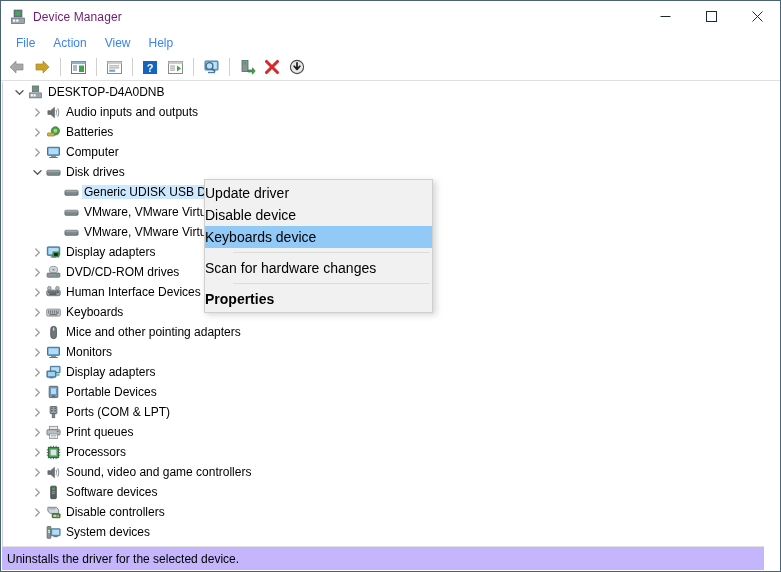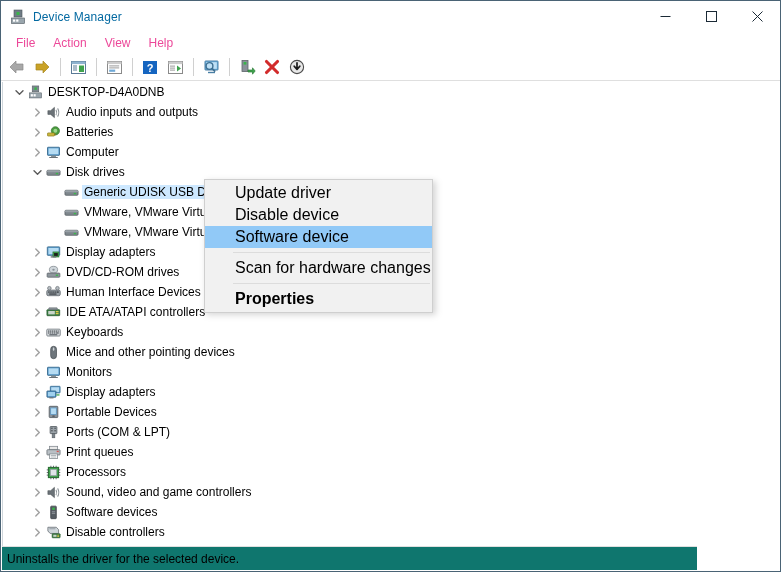--- a/index.html
+++ b/index.html
@@ -34,21 +34,21 @@
   }
   .title-icon {
     width: 16px;
     height: 16px;
     margin-left: 9px;
     margin-right: 7px;
     flex: 0 0 auto;
   }
   .title-text {
     font-size: 12px;
-    color: #0369a1;
+    color: #701a75;
     letter-spacing: 0.1px;
   }
   .win-buttons {
     position: absolute;
     right: 0; top: 0;
     height: 31px;
     display: flex;
   }
   .win-btn {
     width: 46px;
@@ -65,21 +65,21 @@
     width: 100%;
     height: 22px;
     background: #ffffff;
     display: flex;
     align-items: center;
     padding-left: 6px;
     box-sizing: border-box;
   }
   .menu-item {
     font-size: 12px;
-    color: #ec4899;
+    color: #3b82f6;
     padding: 2px 9px;
     cursor: default;
   }
 
   
   .toolbar {
     position: absolute;
     left: 0; top: 53px;
     width: 100%;
     height: 27px;
@@ -169,41 +169,40 @@
     width: 229px;
     background: #f1f1f1;
     border: 1px solid #cfcfcf;
     box-sizing: border-box;
     padding: 2px 0;
   }
   .ctx-item {
     height: 22px;
     display: flex;
     align-items: center;
-    padding-left: 30px;
-    font-size: 16px;
+    font-size: 14px;
     color: #000000;
     cursor: default;
   }
   .ctx-item.highlight { background: #91c9f7; }
   .ctx-item.bold { font-weight: bold; }
   .ctx-sep {
     height: 1px;
     background: #dcdcdc;
     margin: 4px 2px 4px 28px;
   }
 
   
   .statusbar {
     position: absolute;
     left: 1px;
     bottom: 1px;
-    width: 695px;
+    width: 762px;
     height: 24px;
-    background: #0f766e;
+    background: #c4b5fd;
     border-top: 1px solid #dfdfdf;
     box-sizing: border-box;
     display: flex;
     align-items: center;
   }
   .status-pane-1 {
     flex: 0 0 691px;
     font-size: 12px;
     color: #000000;
     padding-left: 5px;
@@ -515,37 +514,20 @@
           <span class="tlabel">Human Interface Devices</span>
         </div>
         <div class="row indent-1">
           <span class="twisty">
             <svg width="9" height="9" viewBox="0 0 9 9">
               <path d="M2.8 1 L6.3 4.5 L2.8 8" fill="none" stroke="#a0a0a0" stroke-width="1.4" stroke-linecap="round" stroke-linejoin="round"></path>
             </svg>
           </span>
           <span class="ticon">
             <svg width="15" height="15" viewBox="0 0 16 16">
-              <rect x="1" y="5" width="13.6" height="6.4" rx="0.6" fill="#3b7f44" stroke="#27592d" stroke-width="0.8"></rect>
-              <rect x="2.4" y="6.4" width="7" height="3.6" fill="#c9d4cb"></rect>
-              <rect x="10.4" y="6.4" width="3" height="1.4" fill="#e0c84a"></rect>
-              <rect x="10.4" y="8.4" width="3" height="1.4" fill="#e0c84a"></rect>
-              <rect x="3" y="3" width="9" height="2" rx="0.4" fill="#8e969c" stroke="#5f666c" stroke-width="0.6"></rect>
-            </svg>
-          </span>
-          <span class="tlabel">IDE ATA/ATAPI controllers</span>
-        </div>
-        <div class="row indent-1">
-          <span class="twisty">
-            <svg width="9" height="9" viewBox="0 0 9 9">
-              <path d="M2.8 1 L6.3 4.5 L2.8 8" fill="none" stroke="#a0a0a0" stroke-width="1.4" stroke-linecap="round" stroke-linejoin="round"></path>
-            </svg>
-          </span>
-          <span class="ticon">
-            <svg width="15" height="15" viewBox="0 0 16 16">
               <rect x="0.8" y="4.4" width="14.4" height="7.4" rx="1.1" fill="#d4d8db" stroke="#777e84" stroke-width="0.9"></rect>
               <rect x="2.2" y="5.8" width="1.5" height="1.4" fill="#5a6066"></rect>
               <rect x="4.3" y="5.8" width="1.5" height="1.4" fill="#5a6066"></rect>
               <rect x="6.4" y="5.8" width="1.5" height="1.4" fill="#5a6066"></rect>
               <rect x="8.5" y="5.8" width="1.5" height="1.4" fill="#5a6066"></rect>
               <rect x="10.6" y="5.8" width="1.5" height="1.4" fill="#5a6066"></rect>
               <rect x="12.7" y="5.8" width="0.9" height="1.4" fill="#5a6066"></rect>
               <rect x="2.2" y="7.8" width="1.5" height="1.4" fill="#5a6066"></rect>
               <rect x="4.3" y="7.8" width="1.5" height="1.4" fill="#5a6066"></rect>
               <rect x="6.4" y="7.8" width="1.5" height="1.4" fill="#5a6066"></rect>
@@ -562,21 +544,21 @@
               <path d="M2.8 1 L6.3 4.5 L2.8 8" fill="none" stroke="#a0a0a0" stroke-width="1.4" stroke-linecap="round" stroke-linejoin="round"></path>
             </svg>
           </span>
           <span class="ticon">
             <svg width="15" height="15" viewBox="0 0 16 16">
               <rect x="5" y="1.4" width="6.2" height="13.2" rx="3.1" fill="#6e767c" stroke="#4a5055" stroke-width="0.8"></rect>
               <line x1="8.1" y1="2.6" x2="8.1" y2="6" stroke="#cfd4d8" stroke-width="0.9"></line>
               <rect x="7.3" y="3.2" width="1.6" height="2.6" rx="0.8" fill="#cfd4d8"></rect>
             </svg>
           </span>
-          <span class="tlabel">Mice and other pointing devices</span>
+          <span class="tlabel">Mice and other pointing adapters</span>
         </div>
         <div class="row indent-1">
           <span class="twisty">
             <svg width="9" height="9" viewBox="0 0 9 9">
               <path d="M2.8 1 L6.3 4.5 L2.8 8" fill="none" stroke="#a0a0a0" stroke-width="1.4" stroke-linecap="round" stroke-linejoin="round"></path>
             </svg>
           </span>
           <span class="ticon">
             <svg width="15" height="15" viewBox="0 0 16 16">
               <rect x="1.6" y="2.4" width="12.8" height="8.6" rx="0.5" fill="#5d9fd0" stroke="#3d6f92" stroke-width="1"></rect>
@@ -749,21 +731,21 @@
           </span>
           <span class="tlabel">System devices</span>
         </div>
       </div>
   </div>
 
   <div class="ctx-shadow"></div>
   <div class="ctx" id="context-menu">
       <div class="ctx-item">Update driver</div>
       <div class="ctx-item">Disable device</div>
-      <div class="ctx-item highlight">Software device</div>
+      <div class="ctx-item highlight">Keyboards device</div>
       <div class="ctx-sep"></div>
       <div class="ctx-item">Scan for hardware changes</div>
       <div class="ctx-sep"></div>
       <div class="ctx-item bold">Properties</div>
     </div>
 
   <div class="statusbar">
     <div class="status-pane-1">Uninstalls the driver for the selected device.</div>
     <div class="status-div"></div>
     <div class="status-pane-2"></div>

